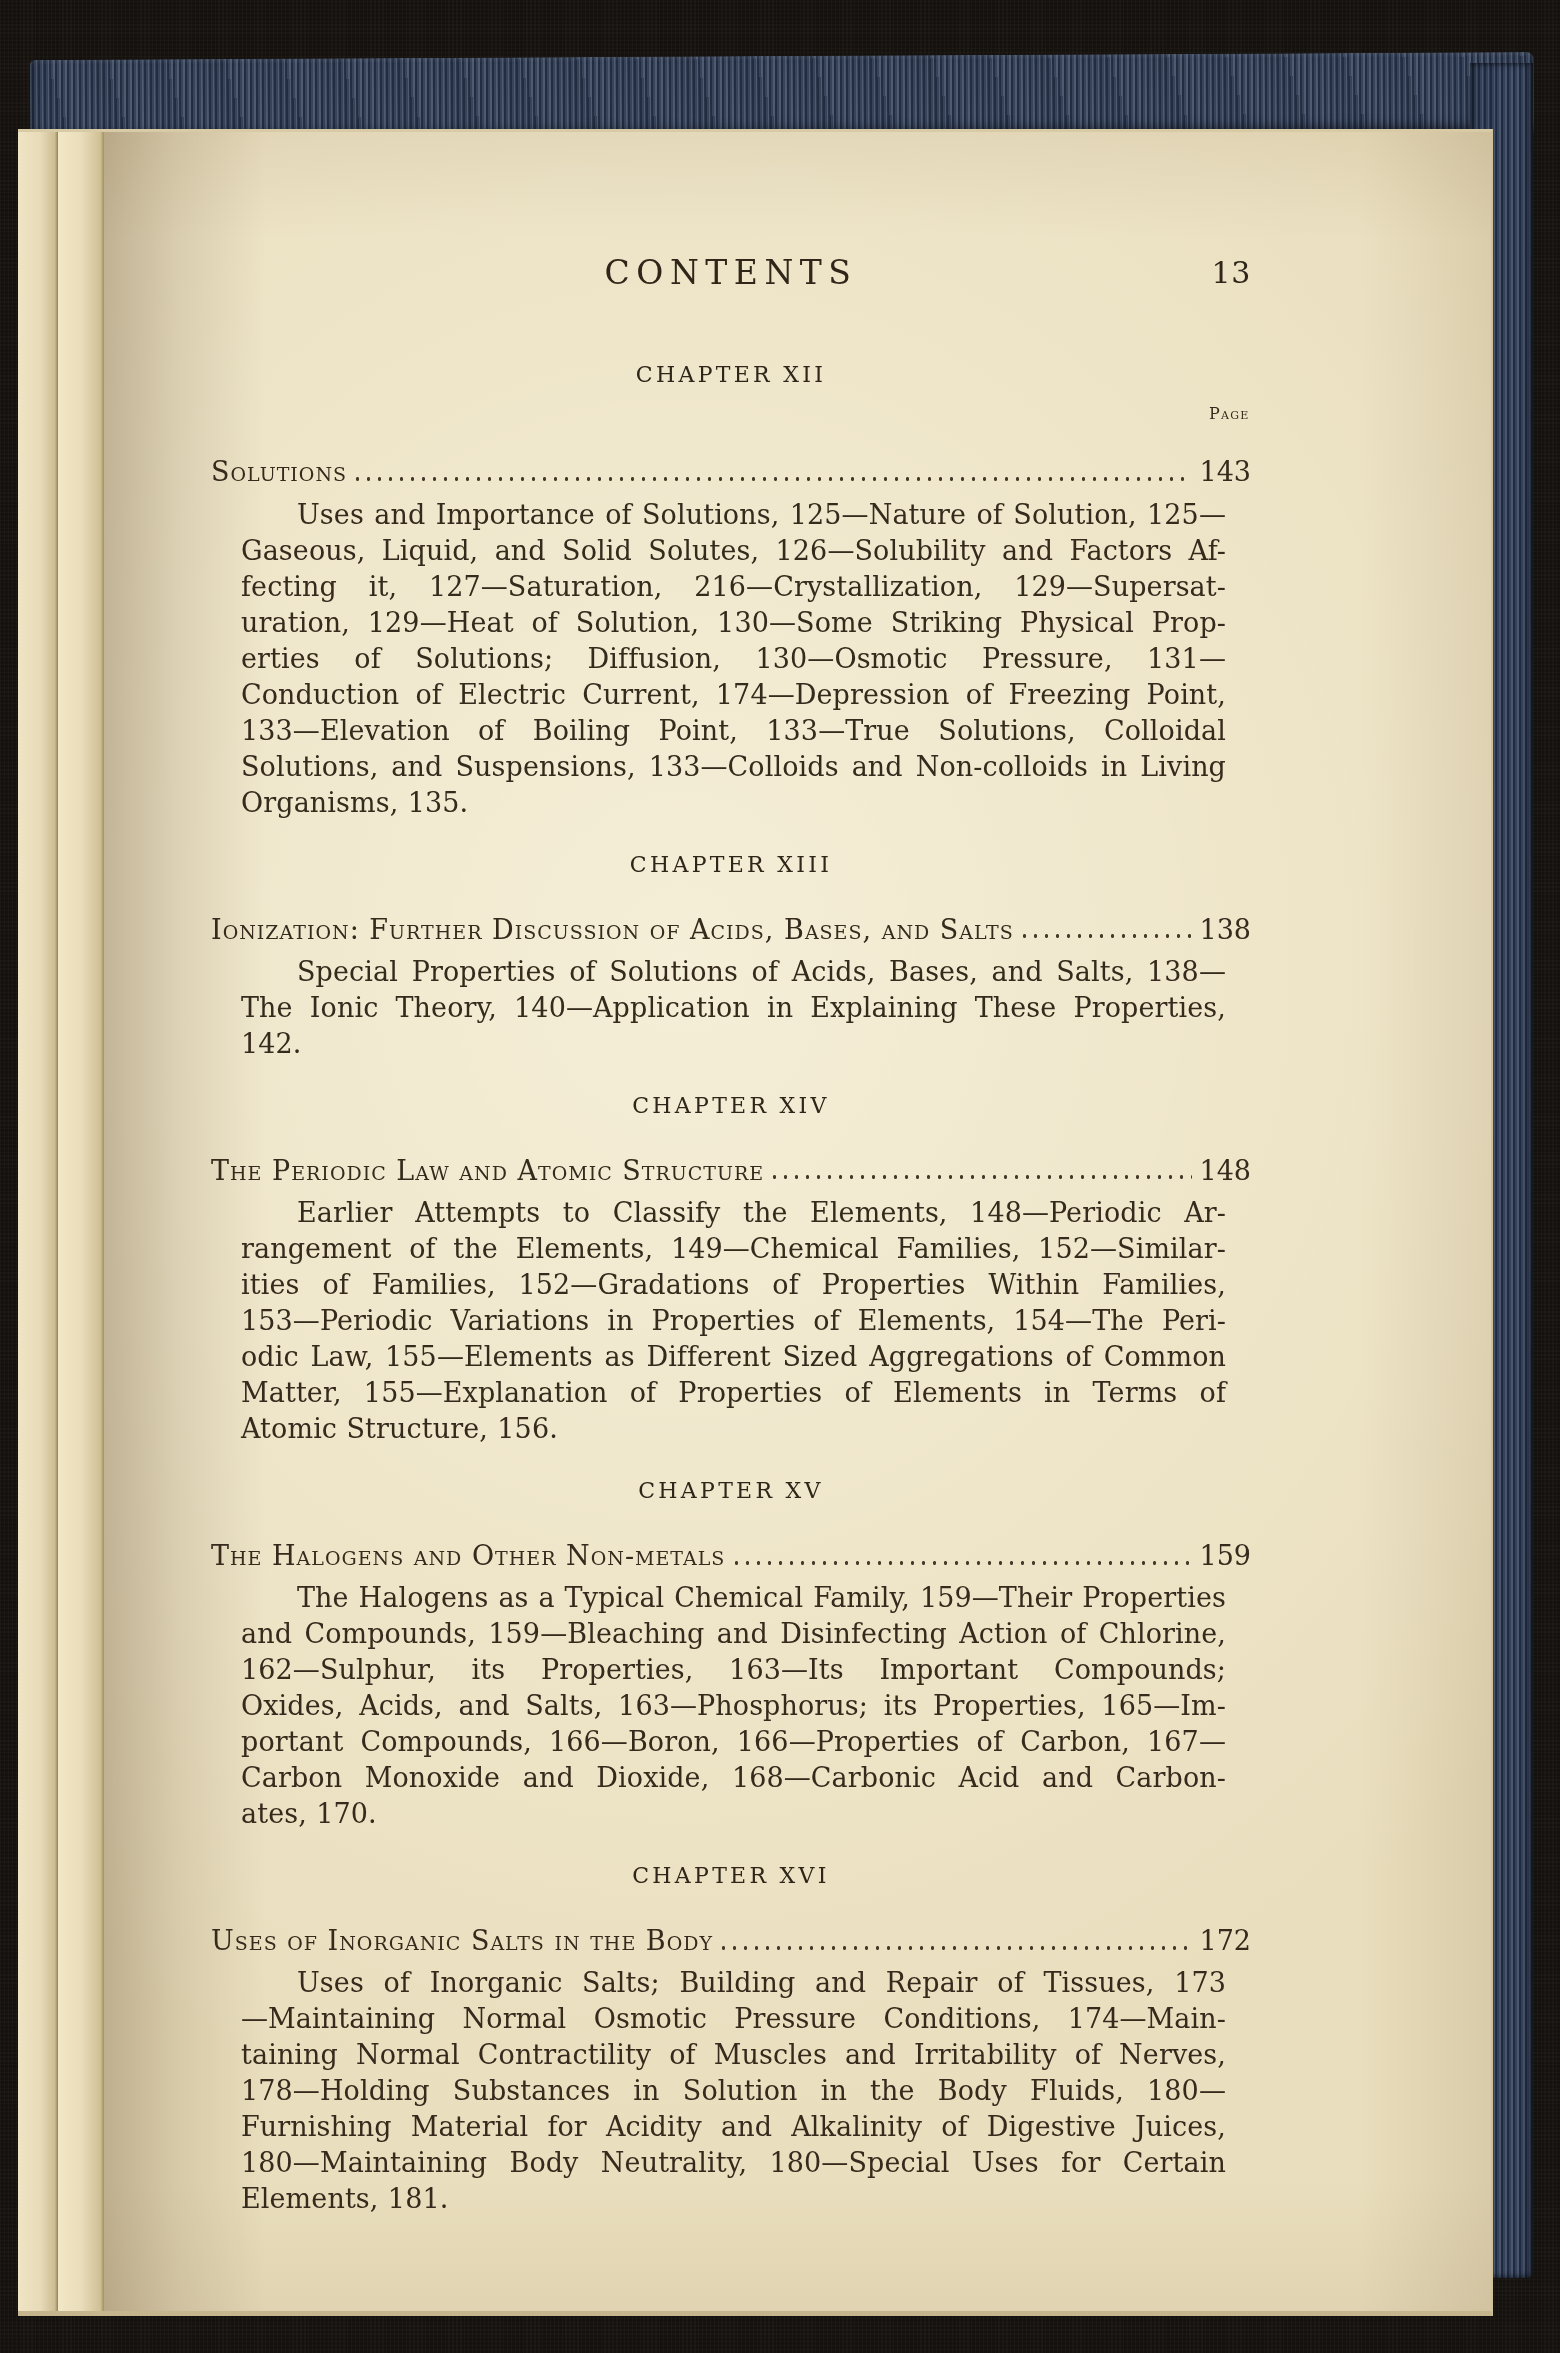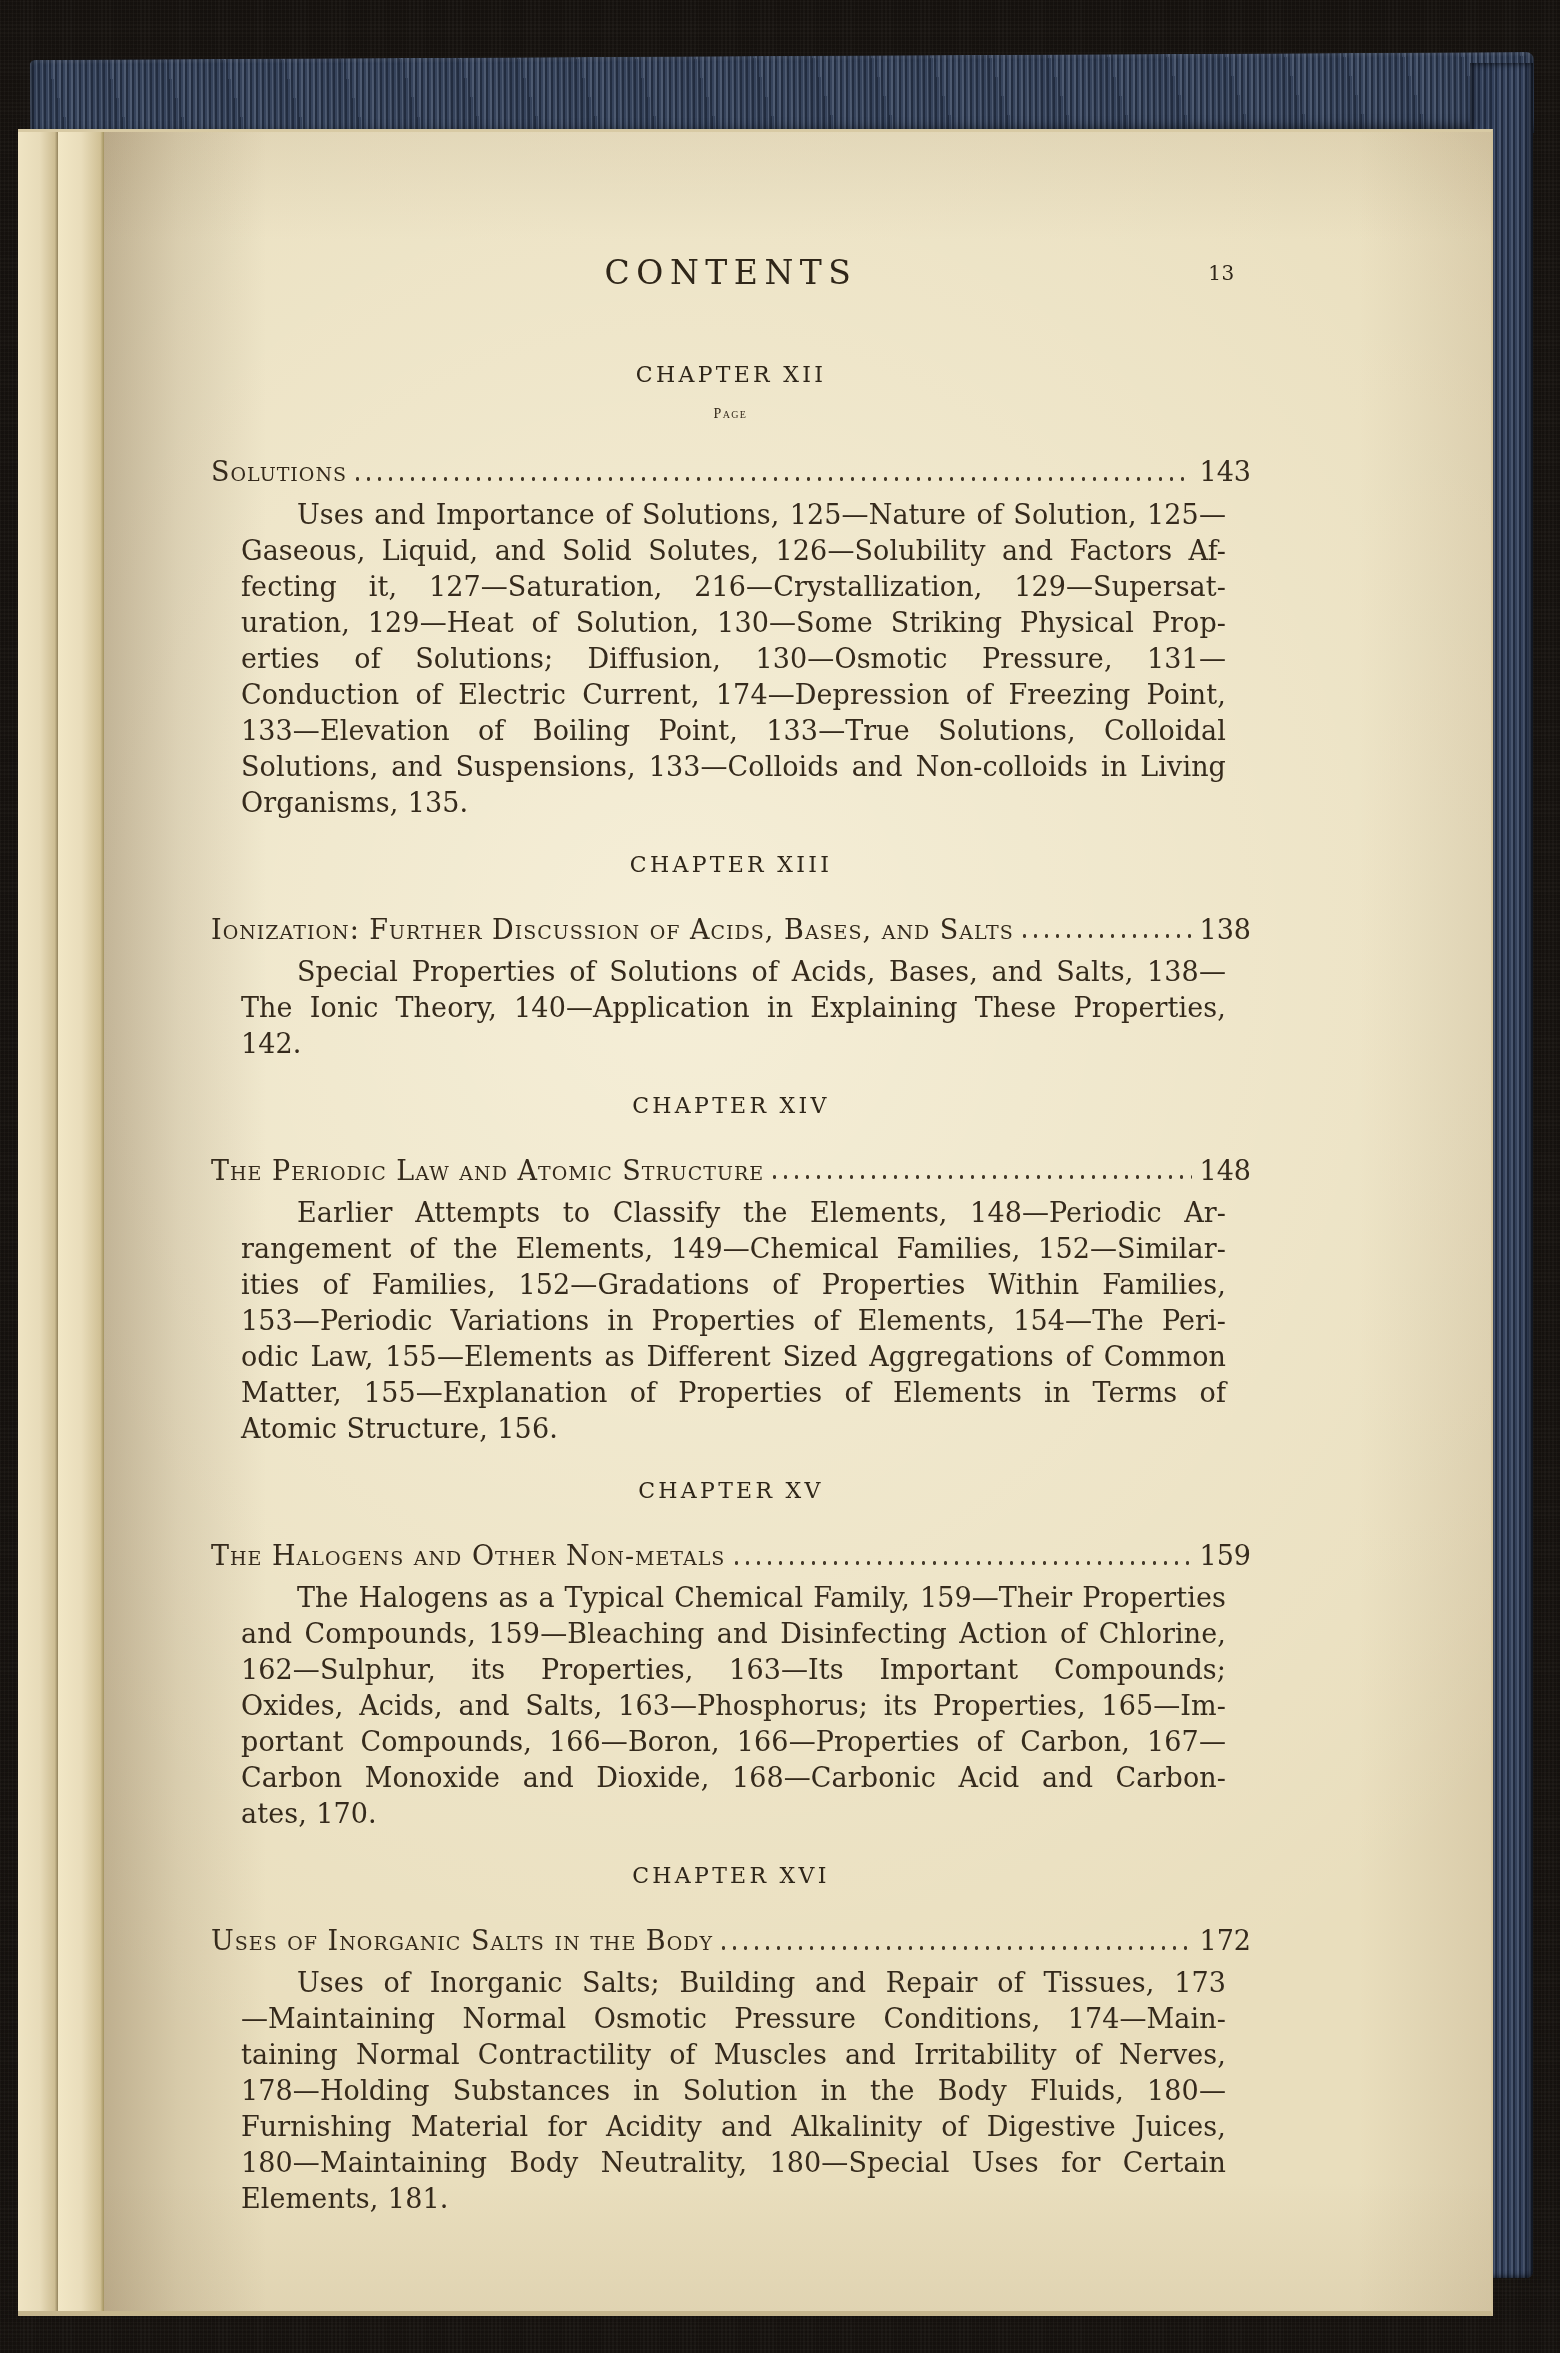--- a/index.html
+++ b/index.html
@@ -72,35 +72,34 @@
     position:relative;
     padding:121px 240px 0 177px;
     color:#352a1c;
   }
   .toc-header{
     position:relative;text-align:center;
     font-size:33px;line-height:40px;letter-spacing:6.5px;
     color:#2f2619;
   }
   .folio{
-    position:absolute;right:16px;top:0;
-    font-size:20px;letter-spacing:0.7px;
+    position:absolute;right:0;top:0;
+    font-size:30px;letter-spacing:0.7px;
   }
   .chap-head{
     text-align:center;font-weight:normal;
     font-size:22px;line-height:37px;letter-spacing:3.3px;
     margin:25px 0 10.4px 0;color:#2f2619;
   }
   .chapter-first .chap-head{margin-top:63px;}
   .page-col-label{
-    text-align:center;
+    text-align:right;
     font-variant:small-caps;
-    font-size:14px;line-height:22px;letter-spacing:1.3px;
+    font-size:16px;line-height:22px;letter-spacing:1.3px;
     margin:3.9px 1.3px 2.6px 0;
-    font-family:Liberation Serif, serif;
   }
   .entry{
     display:flex;align-items:center;
     font-size:27px;line-height:38px;
     margin-bottom:5.2px;
     margin-top:28px;
   }
   .entry-label{
     font-variant:small-caps;letter-spacing:1px;white-space:nowrap;
   }

